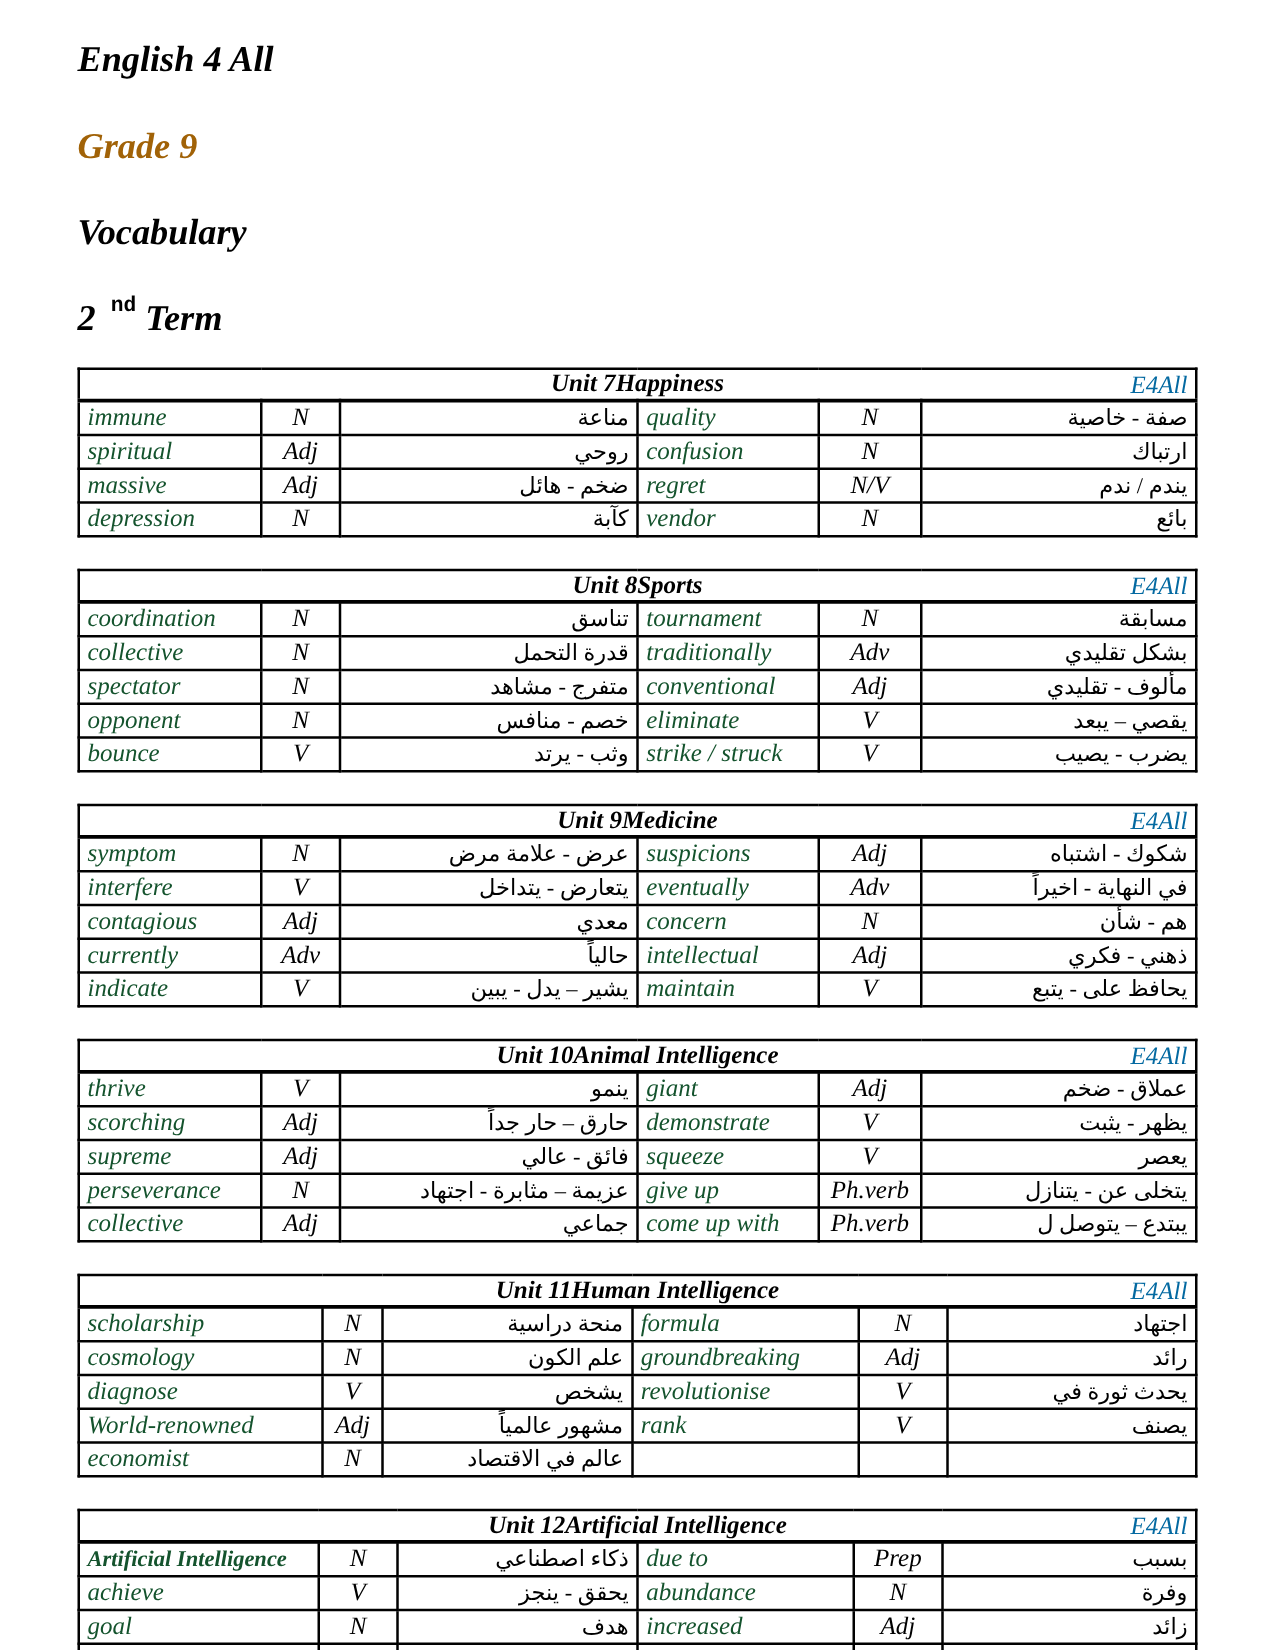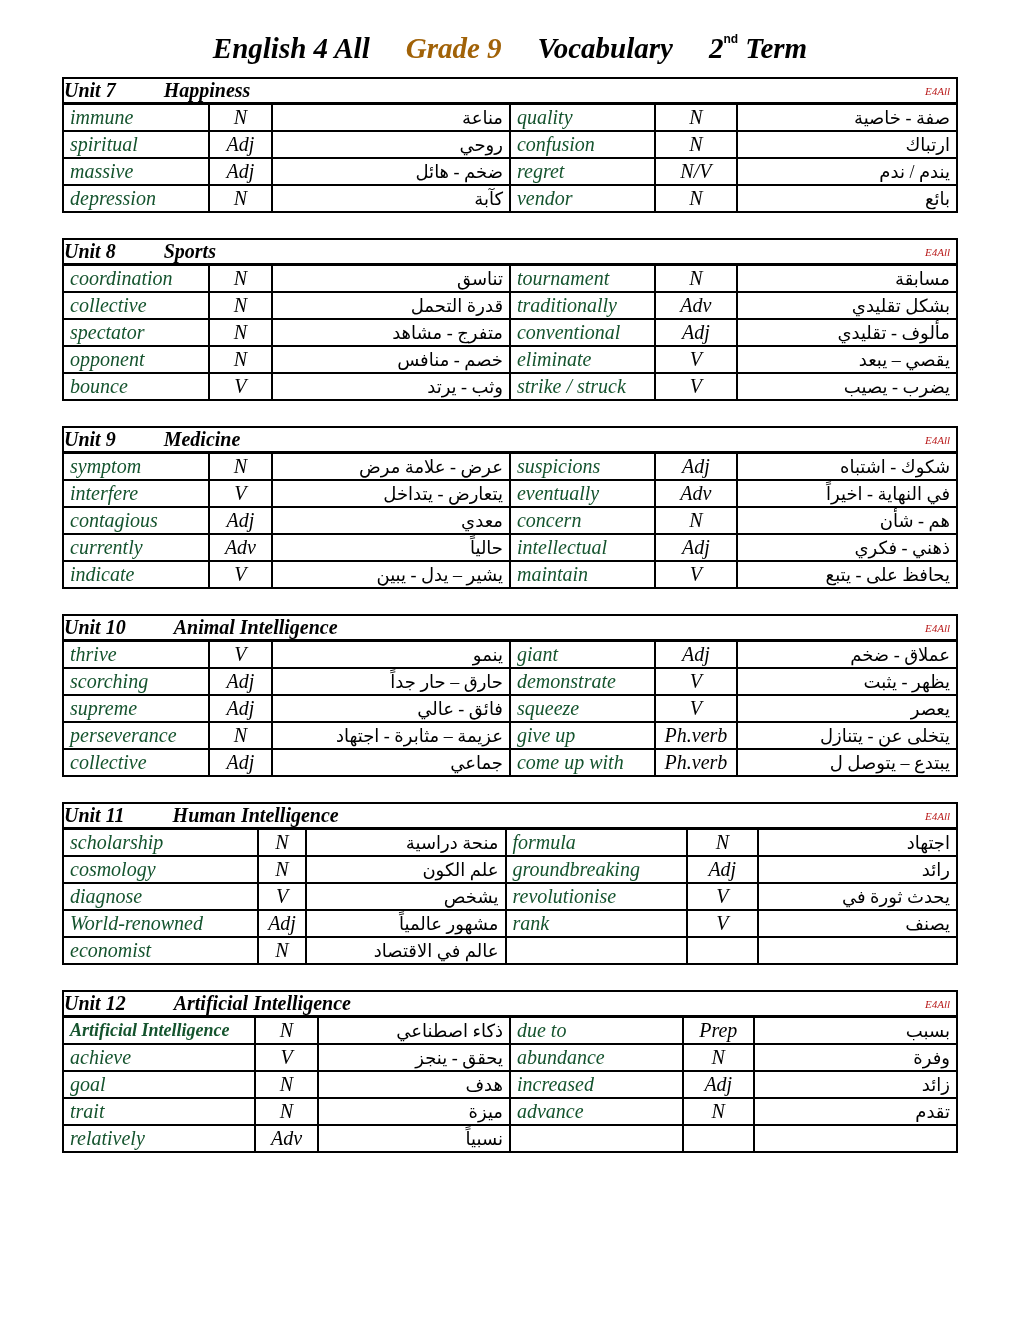--- a/index.html
+++ b/index.html
@@ -2,40 +2,40 @@
 <html><head>
 <meta charset="utf-8">
 <style>
   html,body{margin:0;padding:0;background:#ffffff;}
   body{width:1020px;height:1320px;position:relative;font-family:"Liberation Serif","DejaVu Serif",serif;color:#111;}
   .page{padding:0 62px;}
   .title-line{
     display:flex;justify-content:center;align-items:baseline;gap:36px;
     font-family:"Liberation Serif","DejaVu Serif",serif;
     font-style:italic;font-weight:bold;font-size:29px;
-    margin:0;padding-top:32px;padding-bottom:12px;color:#000;
+    margin:0;padding-top:32px;padding-bottom:22px;color:#000;flex-direction:column;
   }
   .title-grade{color:#a16207;}
   .term-chunk{white-space:nowrap;}
   .term-sup{
-    font-family:Liberation Sans, sans-serif;
-    font-style:normal;font-weight:bold;font-size:12px;
-    vertical-align:super;position:relative;top:-4px;
+    font-family:Liberation Mono, monospace;
+    font-style:normal;font-weight:bold;font-size:17px;
+    vertical-align:super;position:relative;top:-4px;margin-left:12px;
   }
   table{
     width:100%;border-collapse:collapse;table-layout:fixed;
     margin:0 0 25px 0;border:2px solid #000;
   }
   td{border:2px solid #000;height:25px;padding:0 6px;overflow:hidden;white-space:nowrap;vertical-align:middle;}
   tr.unit-header td{border-bottom:3px solid #000;height:21px;padding:0;}
-  .uh-wrap{position:relative;width:100%;display:flex;justify-content:flex-start;align-items:baseline;gap:48px;
+  .uh-wrap{position:relative;width:100%;display:flex;justify-content:center;align-items:baseline;
     font-weight:bold;font-style:italic;font-size:20px;line-height:23px;color:#000;}
   .e4all{
     position:absolute;right:6px;top:1px;
-    font-weight:normal;font-style:italic;font-size:11px;color:#b91c1c;
+    font-weight:normal;font-style:italic;font-size:20px;color:#0369a1;
   }
   .en{font-style:italic;font-size:20px;text-align:left;color:#14532d;}
   .en.b{font-weight:bold;font-size:18px;}
   .pos{font-style:italic;font-size:20px;text-align:center;color:#000;}
   .ar{text-align:right;font-size:18px;direction:rtl;color:#000;
       font-family:"Liberation Serif","DejaVu Sans",serif;}
 </style>
 </head>
 <body>
 

